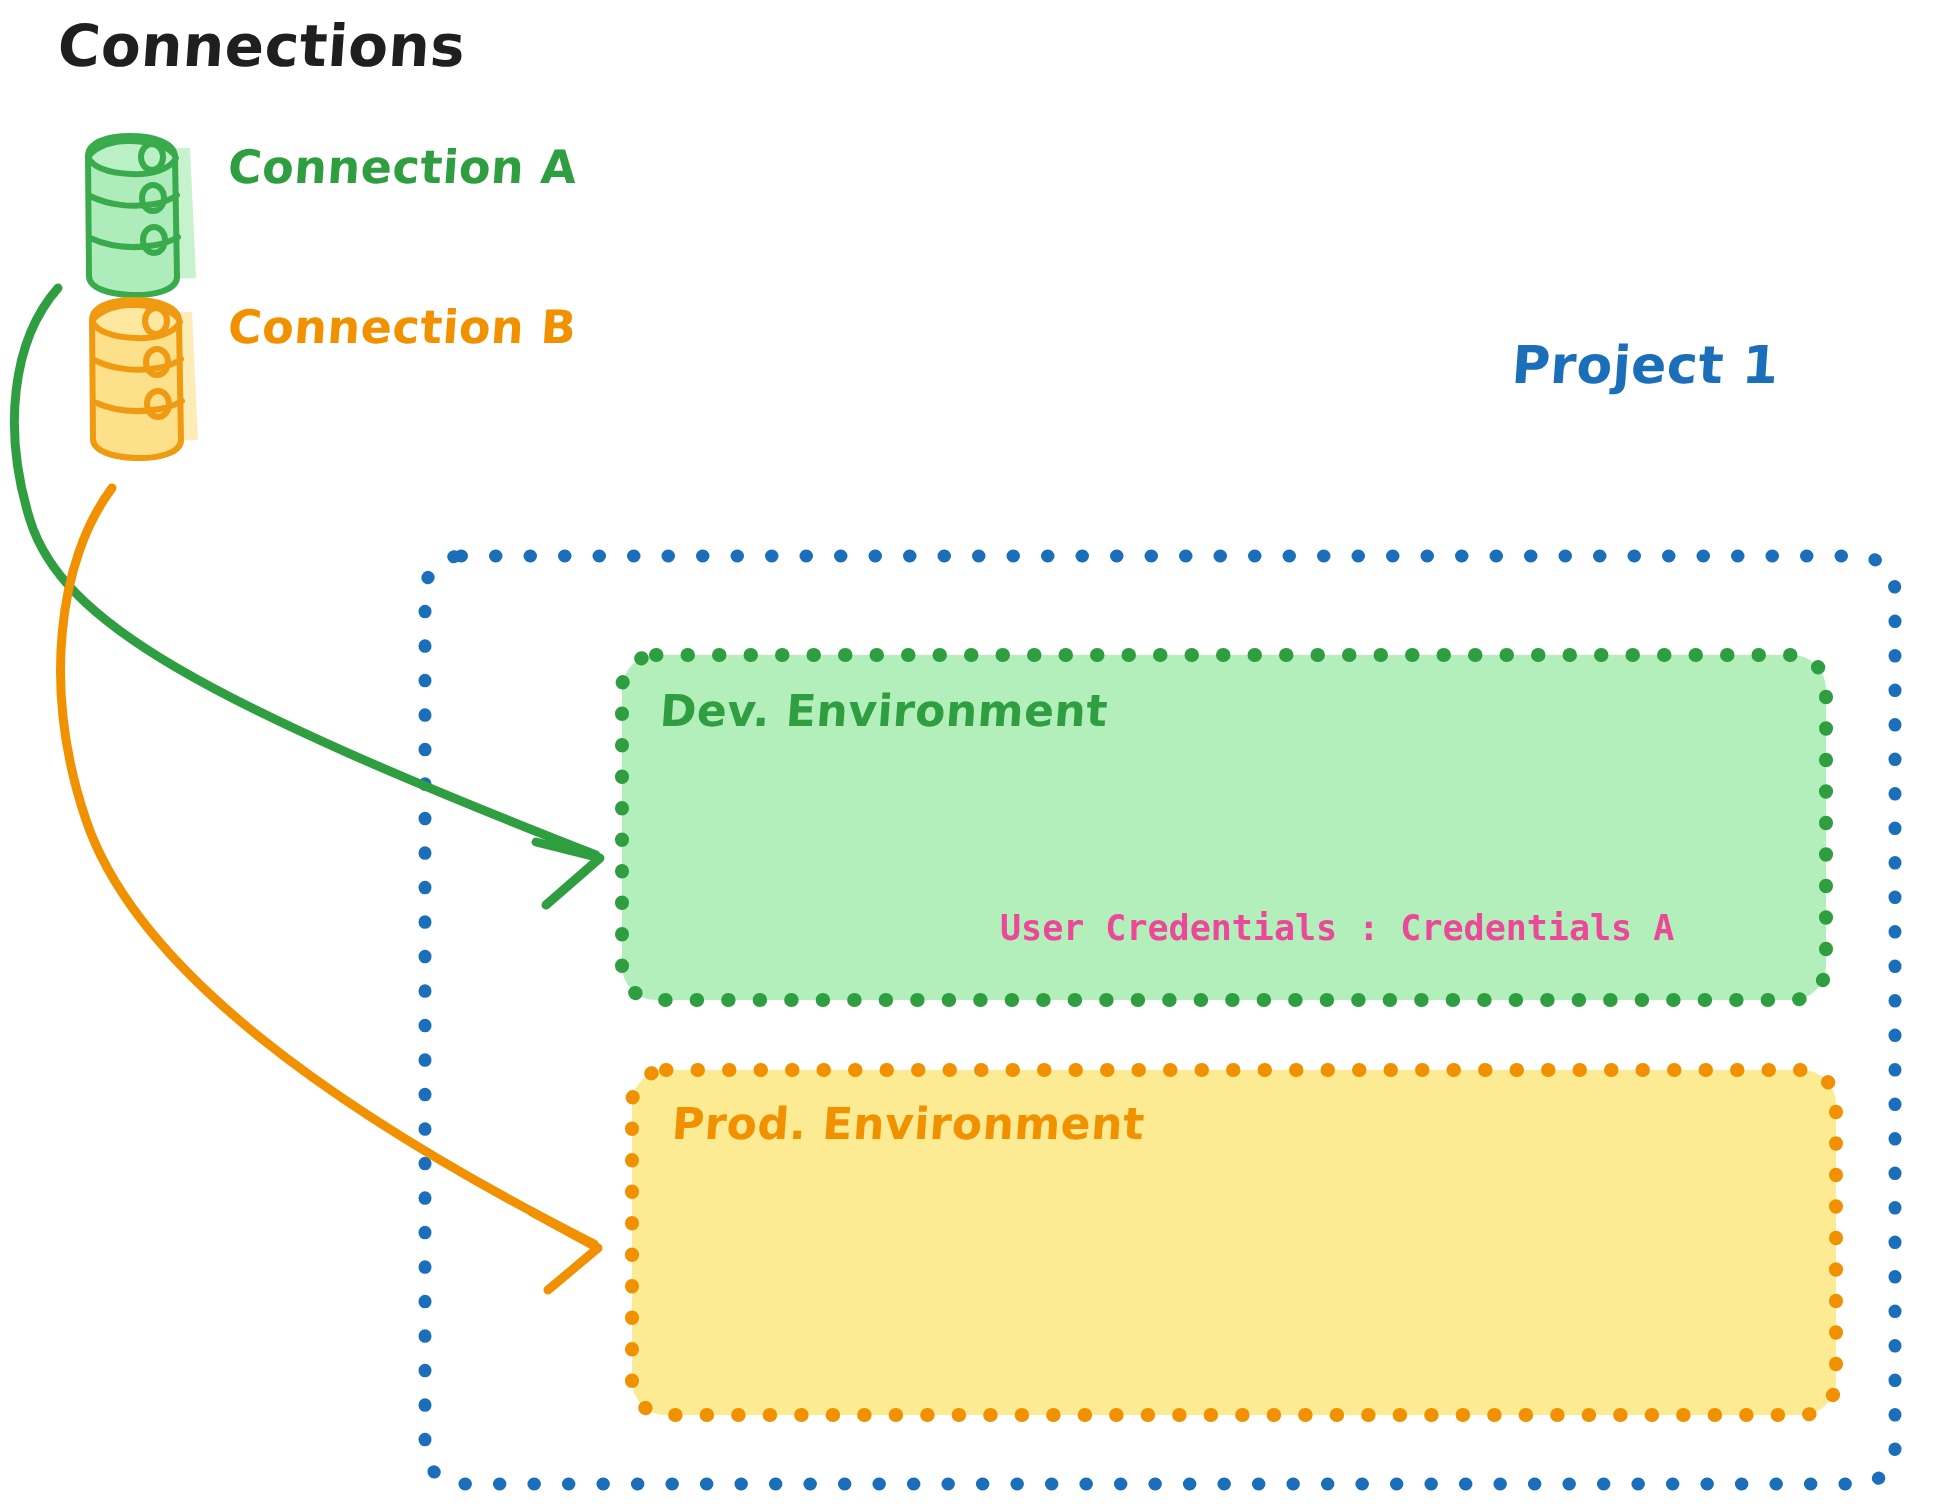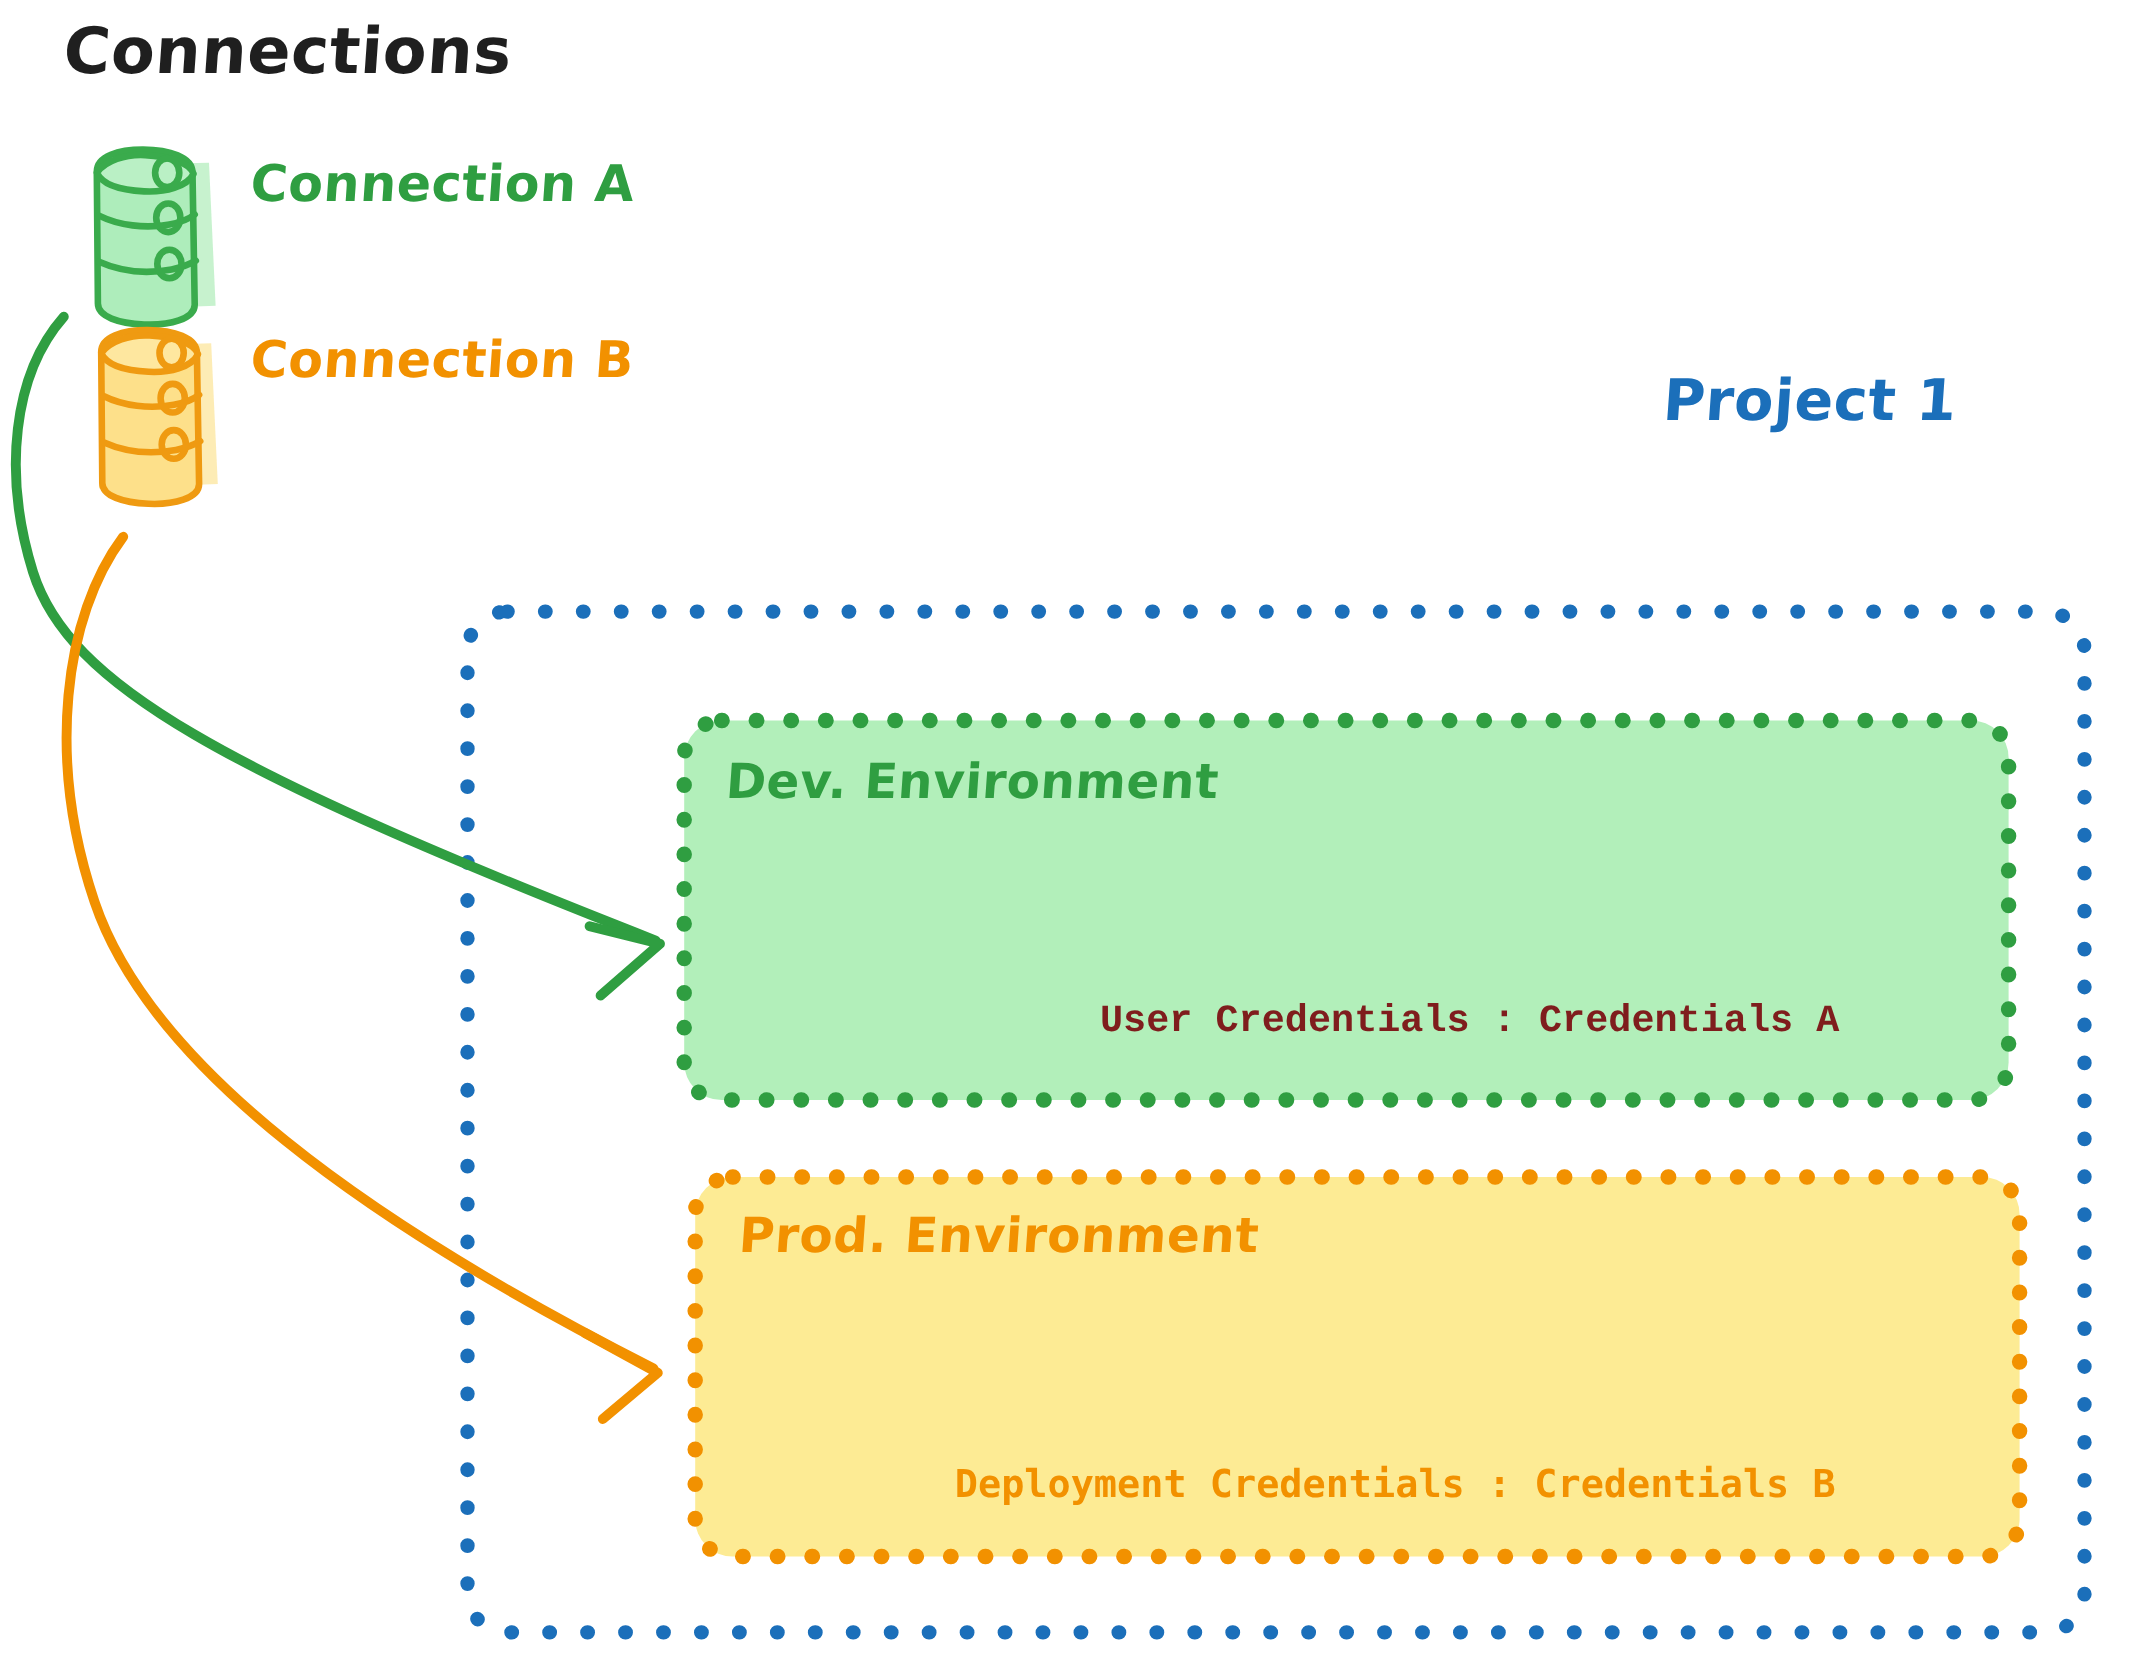--- a/index.html
+++ b/index.html
@@ -84,22 +84,21 @@
   .mono {
     font-family: "DejaVu Sans Mono", monospace;
     font-weight: 600;
     white-space: nowrap;
     font-size: 35px;
   }
 
   #dev-credentials {
     left: 1000px;
     top: 908px;
-    color: #7f1d1d;
-    font-family: Liberation Mono, monospace;
+    color: #ec4899;
   }
 
   #prod-credentials {
     left: 868px;
     top: 1330px;
     color: #f29100;
   }
 </style>
 </head>
 <body>
@@ -169,15 +168,14 @@
   <div class="layer-text hand" id="conn-b-label">Connection B</div>
 
   <div class="layer-text hand" id="project-title">Project 1</div>
 
   <div class="layer-text hand" id="dev-env-title">Dev. Environment</div>
 
   <div class="layer-text mono" id="dev-credentials">User Credentials : Credentials A</div>
 
   <div class="layer-text hand" id="prod-env-title">Prod. Environment</div>
 
-  <div class="layer-text mono" id="prod-credentials">Deployment Credentials : Credentials B</div>
 
 </div>
 
 </body></html>

